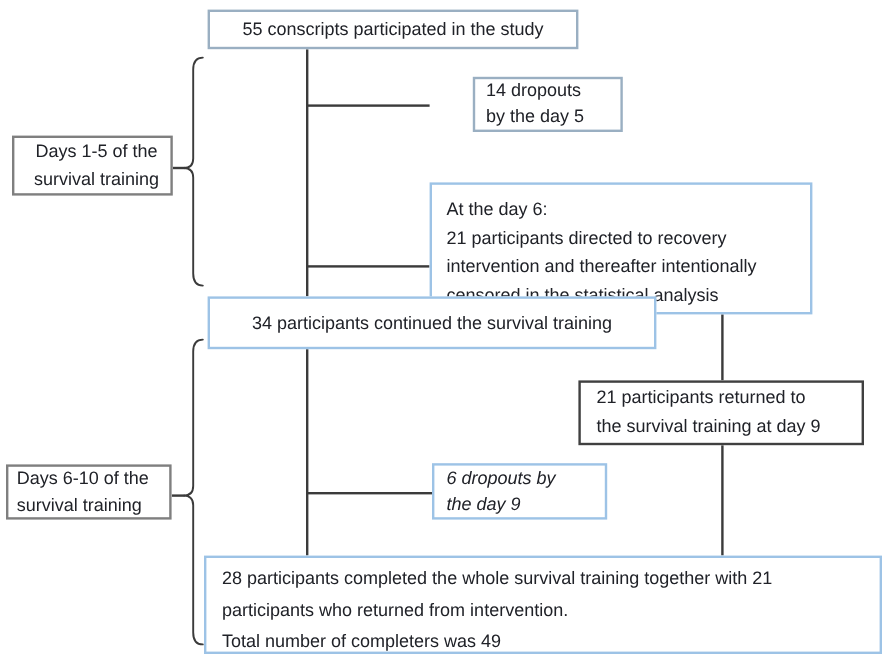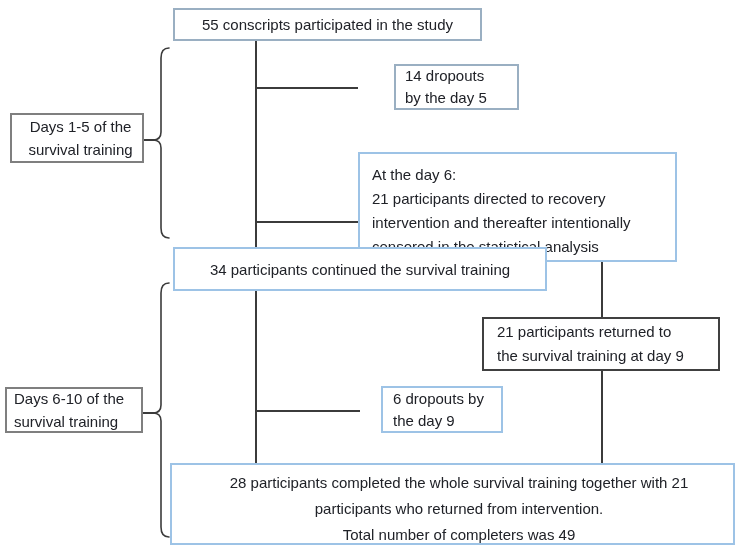--- a/index.html
+++ b/index.html
@@ -42,22 +42,22 @@
   }
 
   
   #b69    {left:173px;top:8px;  width:309px;height:33px;}
   #d14    {left:358px;top:64px; width:125px;height:46px;padding-left:9px; line-height:22px;margin-left:36px;}
   #atday6 {left:358px;top:124px;width:319px;height:110px;padding-left:12px;line-height:24px;justify-content:flex-start;padding-top:9px;margin-top:28px;}
   #days15 {left:10px; top:113px;width:134px;height:50px;padding-left:7px;text-align:center;}
   #b34    {left:173px;top:247px;width:374px;height:44px;}
   #ret21  {left:482px;top:317px;width:238px;height:54px;padding-left:13px;line-height:24px;}
   #days610{left:5px;  top:387px;width:138px;height:46px;padding-left:7px;}
-  #d6     {left:381px;top:386px;width:122px;height:47px;padding-left:10px;line-height:22px;}
-  #b28    {left:170px;top:463px;width:565px;height:82px;padding-left:13px;line-height:26px;justify-content:flex-start;padding-top:5px;text-align:center;}
+  #d6     {left:360px;top:386px;width:146px;height:47px;padding-left:10px;line-height:22px;font-style:italic;}
+  #b28    {left:170px;top:463px;width:565px;height:82px;padding-left:13px;line-height:26px;justify-content:flex-start;padding-top:5px;}
 
   
   #trunk1      {left:255px;top:41px; height:206px;}
   #h-d14       {left:256px;top:87px; width:102px;}
   #h-atday6    {left:256px;top:221px;width:102px;}
   #trunk2      {left:255px;top:278px;height:185px;}
   #h-d6        {left:256px;top:410px;width:104px;}
   #vright-up   {left:601px;top:233px;height:84px;}
   #vright-down {left:601px;top:371px;height:92px;}
   #conn-days15 {left:144px;top:139px;width:10px;}

